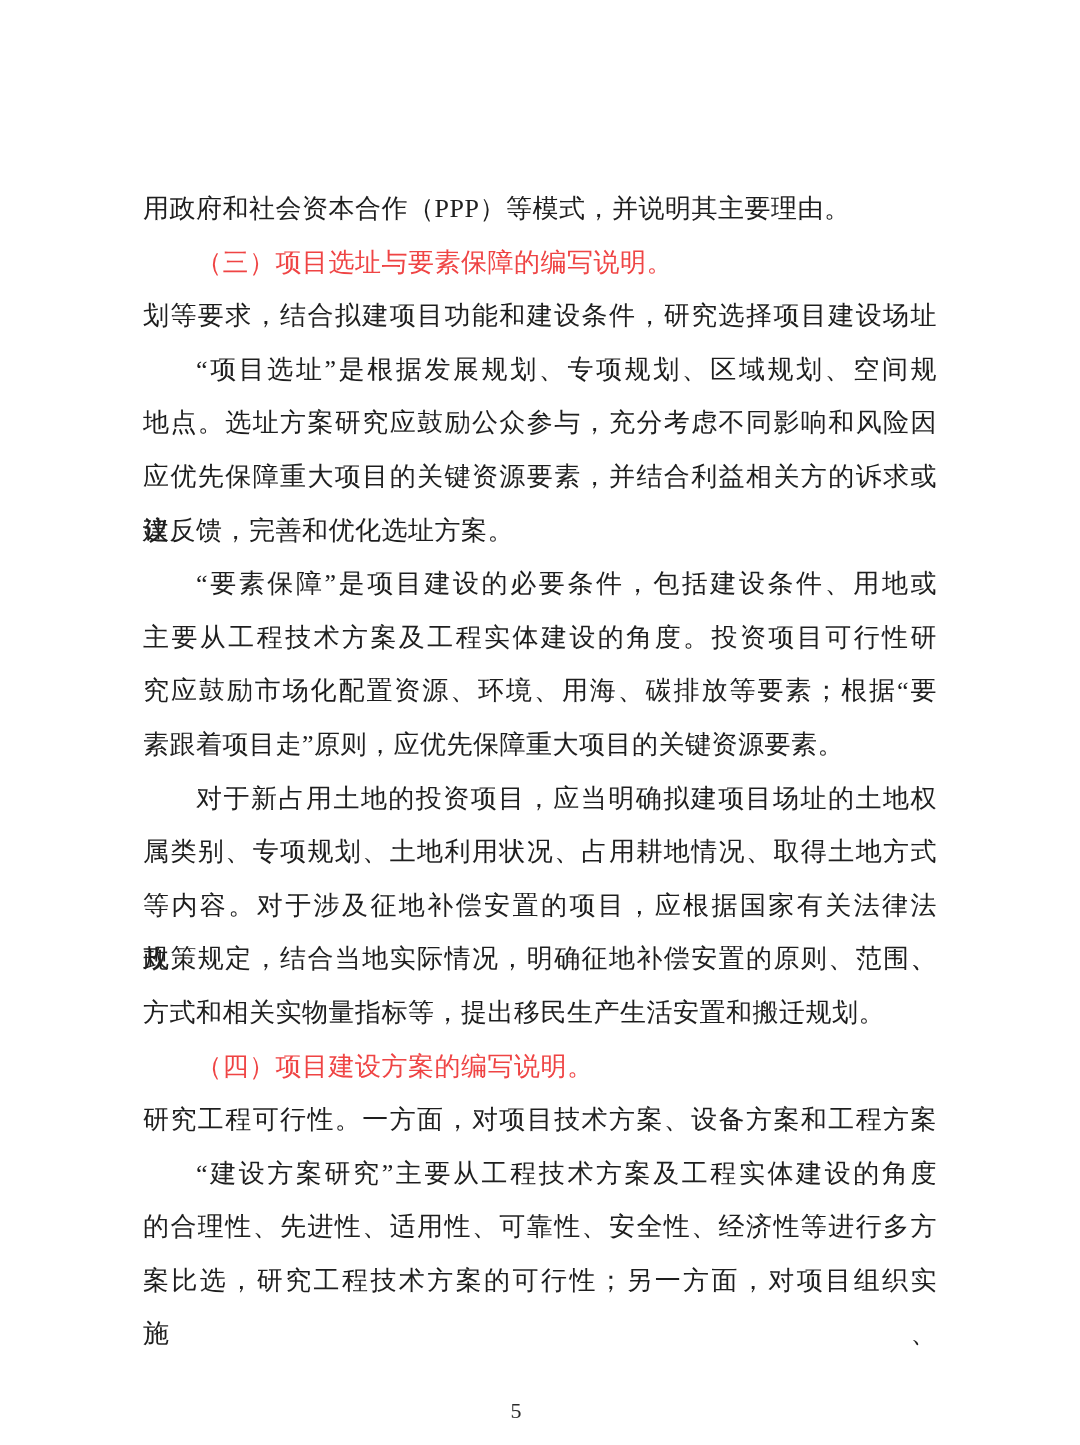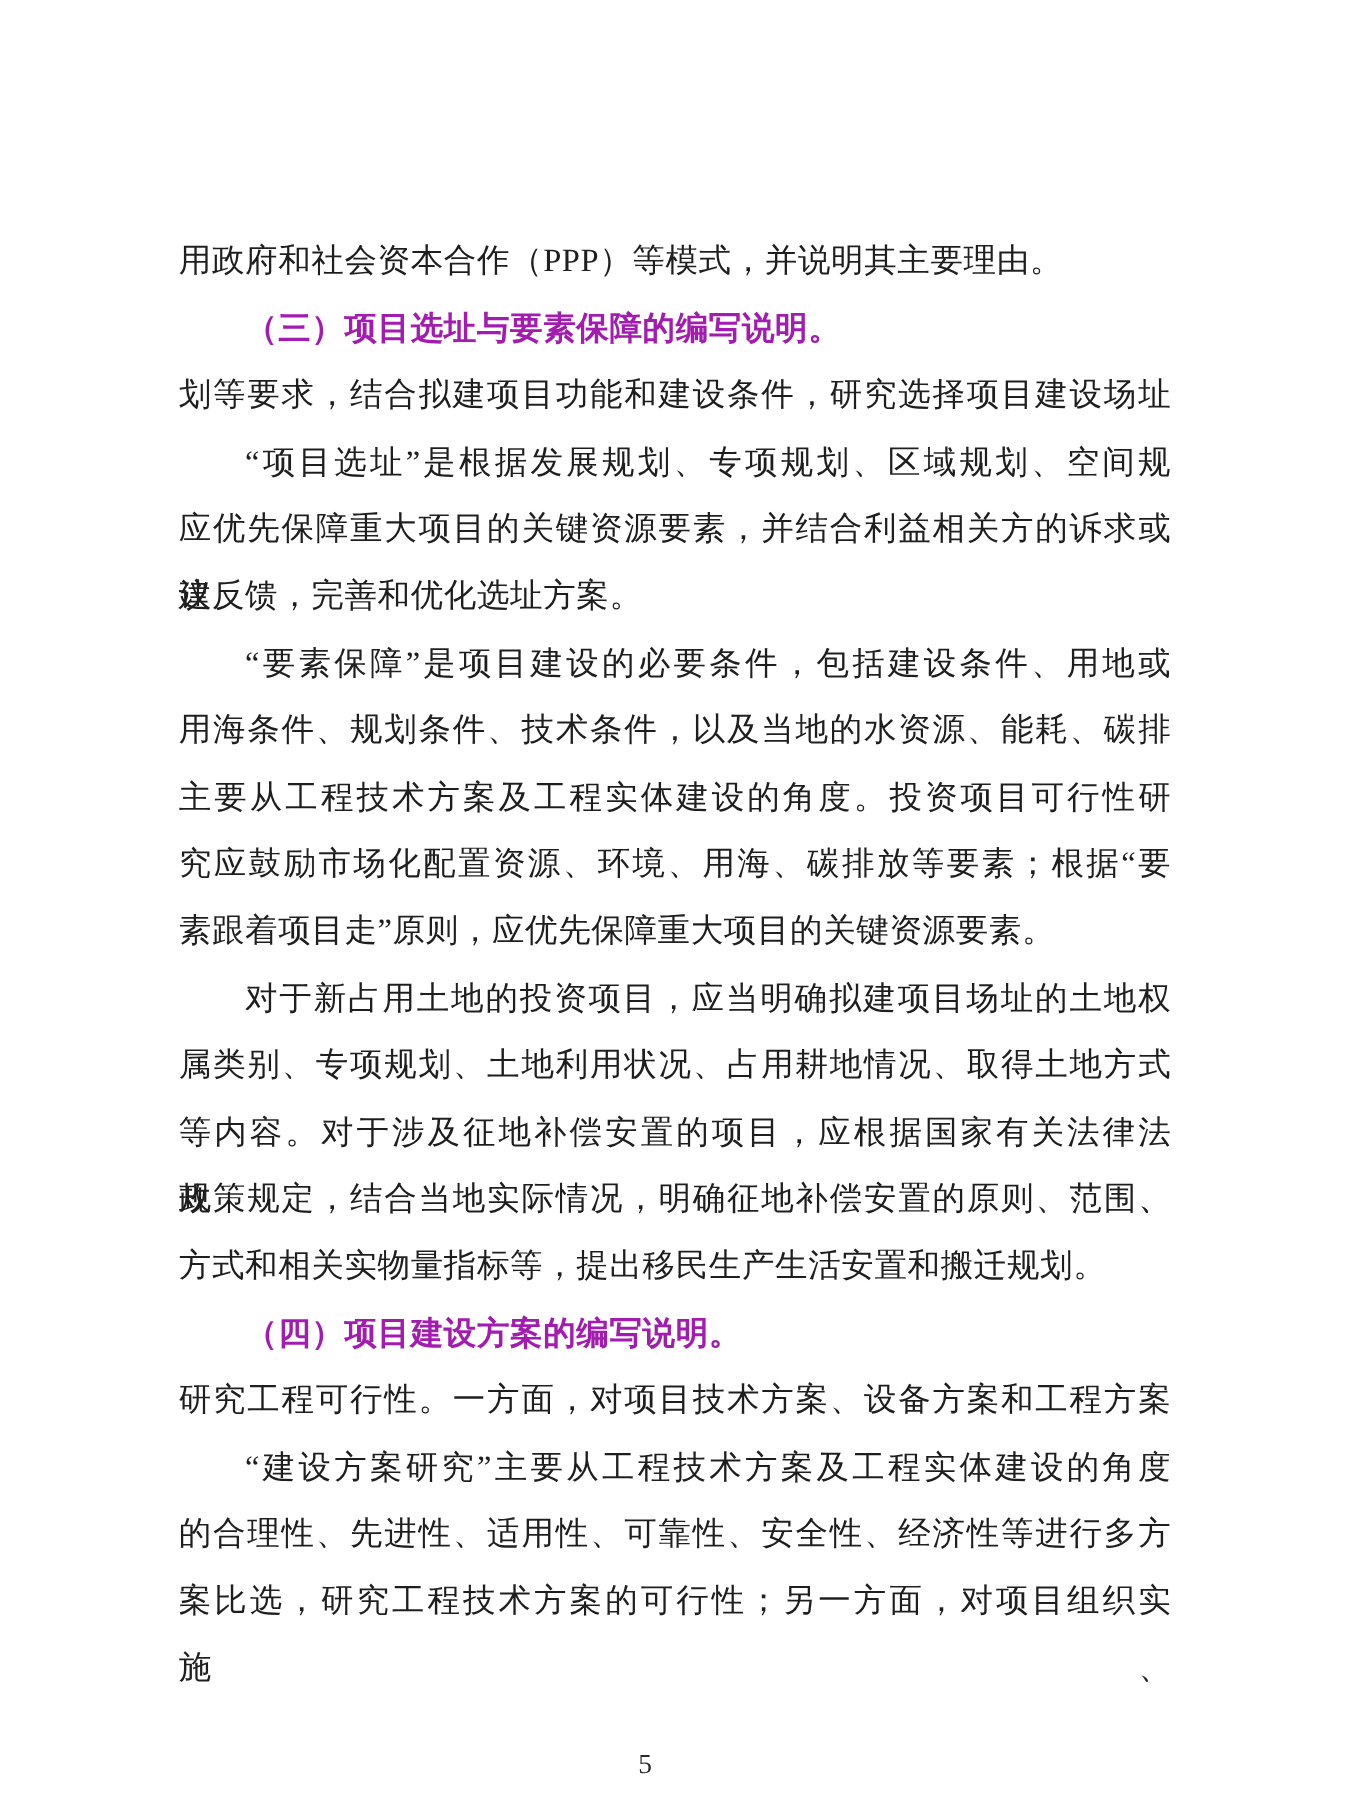--- a/index.html
+++ b/index.html
@@ -31,22 +31,22 @@
     overflow: visible;
   }
   .line.indent {
     padding-left: 53px;
   }
   .line.fill {
     text-align: justify;
     text-align-last: justify;
   }
   .line.heading {
-    font-weight: 700;
-    color: #a21caf;
+    font-weight: 400;
+    color: #ef4444;
   }
   .page-number {
     position: absolute;
     left: 0;
     right: 0;
     top: 1398px;
     text-align: center;
     font-size: 22px;
     color: #2a2a2a;
     font-family: "Liberation Serif", "DejaVu Serif", serif;
@@ -54,24 +54,24 @@
 </style>
 </head>
 <body>
 
 <div class="page">
   <div class="textblock">
       <div class="line">用政府和社会资本合作（PPP）等模式，并说明其主要理由。</div>
       <div class="line heading indent">（三）项目选址与要素保障的编写说明。</div>
       <div class="line fill">划等要求，结合拟建项目功能和建设条件，研究选择项目建设场址</div>
       <div class="line indent fill">“项目选址”是根据发展规划、专项规划、区域规划、空间规</div>
+      <div class="line fill">地点。选址方案研究应鼓励公众参与，充分考虑不同影响和风险因</div>
       <div class="line fill">应优先保障重大项目的关键资源要素，并结合利益相关方的诉求或建</div>
       <div class="line">议反馈，完善和优化选址方案。</div>
       <div class="line indent fill">“要素保障”是项目建设的必要条件，包括建设条件、用地或</div>
-      <div class="line fill">用海条件、规划条件、技术条件，以及当地的水资源、能耗、碳排</div>
       <div class="line fill">主要从工程技术方案及工程实体建设的角度。投资项目可行性研</div>
       <div class="line fill">究应鼓励市场化配置资源、环境、用海、碳排放等要素；根据“要</div>
       <div class="line">素跟着项目走”原则，应优先保障重大项目的关键资源要素。</div>
       <div class="line indent fill">对于新占用土地的投资项目，应当明确拟建项目场址的土地权</div>
       <div class="line fill">属类别、专项规划、土地利用状况、占用耕地情况、取得土地方式</div>
       <div class="line fill">等内容。对于涉及征地补偿安置的项目，应根据国家有关法律法规、</div>
       <div class="line fill">政策规定，结合当地实际情况，明确征地补偿安置的原则、范围、</div>
       <div class="line">方式和相关实物量指标等，提出移民生产生活安置和搬迁规划。</div>
       <div class="line heading indent">（四）项目建设方案的编写说明。</div>
       <div class="line fill">研究工程可行性。一方面，对项目技术方案、设备方案和工程方案</div>

